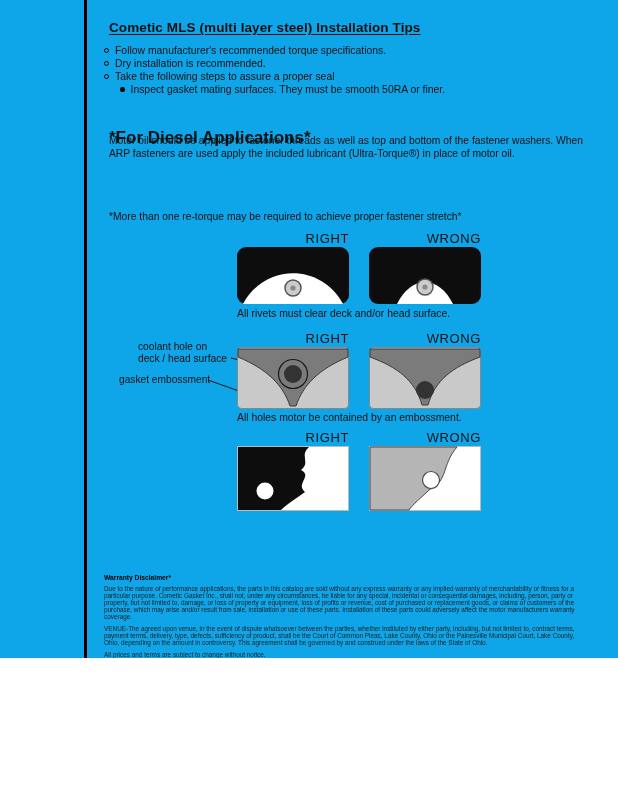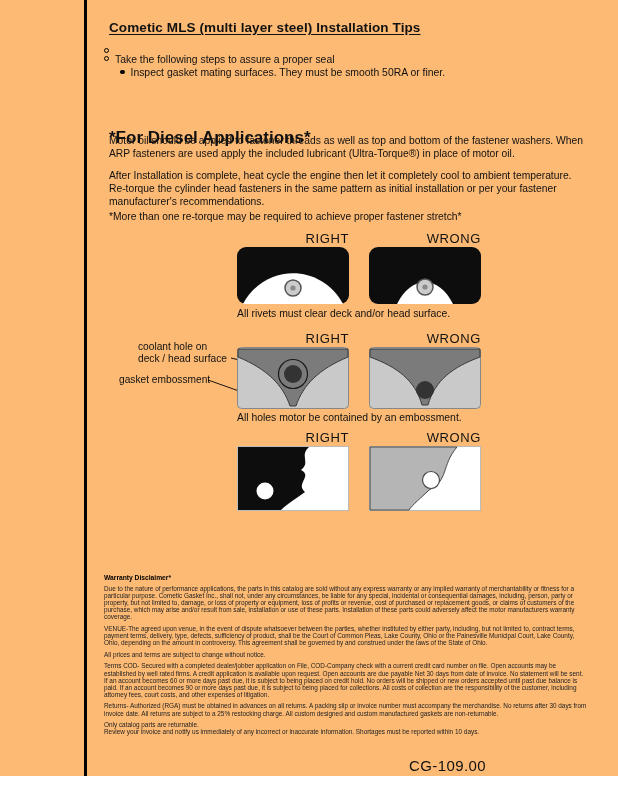--- a/index.html
+++ b/index.html
@@ -1,18 +1,18 @@
 <!DOCTYPE html>
 <html><head>
 <meta charset="utf-8">
 <style>
   * { margin:0; padding:0; box-sizing:border-box; }
   html,body { background:#ffffff; }
   .page {
-    position:relative; width:618px; height:776px; background:#fdba74;
+    position:relative; width:618px; height:658px; background:#0ea5e9;
     font-family:"Liberation Sans", sans-serif; color:#111; overflow:hidden;
   }
   .abs { position:absolute; }
   .left-rule { left:84px; top:0; width:3px; height:800px; background:#000; }
 
   .title { left:109px; top:20px; font-size:13.5px; font-weight:bold;
            text-decoration:underline; text-underline-offset:2px; letter-spacing:0.1px; }
 
   .tips { left:104px; top:44px; width:480px; font-size:10.4px; line-height:13px; }
   .b-row { display:flex; align-items:flex-start; }
@@ -52,34 +52,38 @@
 <body>
 
 <div class="page">
   <div class="abs left-rule"></div>
 
   <h1 class="abs title">Cometic MLS (multi layer steel) Installation Tips</h1>
 
   <div class="abs tips">
     <div class="b-row">
       <span class="b-circle"></span>
+      <span>Follow manufacturer's recommended torque specifications.</span>
+    </div>
+    <div class="b-row">
+      <span class="b-circle"></span>
+      <span>Dry installation is recommended.</span>
     </div>
     <div class="b-row">
       <span class="b-circle"></span>
       <span>Take the following steps to assure a proper seal</span>
     </div>
     <div class="b-row sub">
       <span class="b-dot"></span>
       <span>Inspect gasket mating surfaces.  They must be smooth 50RA or finer.</span>
     </div>
   </div>
 
   <h2 class="abs diesel-h">*For Diesel Applications*</h2>
   <p class="abs para p1">Motor oil should be applied to fastener threads as well as top and bottom of the fastener washers. When ARP fasteners are used apply the included lubricant (Ultra-Torque®) in place of motor oil.</p>
-  <p class="abs para p2">After Installation is complete, heat cycle the engine then let it completely cool to ambient temperature. Re-torque the cylinder head fasteners in the same pattern as initial installation or per your fastener manufacturer's recommendations.</p>
   <p class="abs para p3">*More than one re-torque may be required to achieve proper fastener stretch*</p>
 
   <div class="abs dg-header col-l" style="top:231px;">RIGHT</div>
   <div class="abs dg-header col-r" style="top:231px;">WRONG</div>
 
   <div class="abs dg-img col-l" style="top:247px;height:57px;">
     <svg viewBox="0 0 112 57">
       <rect x="0" y="0" width="112" height="57" rx="9" fill="#0d0d0d"></rect>
       <path d="M6,57 C28,16 84,16 106,57 Z" fill="#ffffff"></path>
       <circle cx="56" cy="41" r="8" fill="#cccccc" stroke="#555" stroke-width="1.5"></circle>

